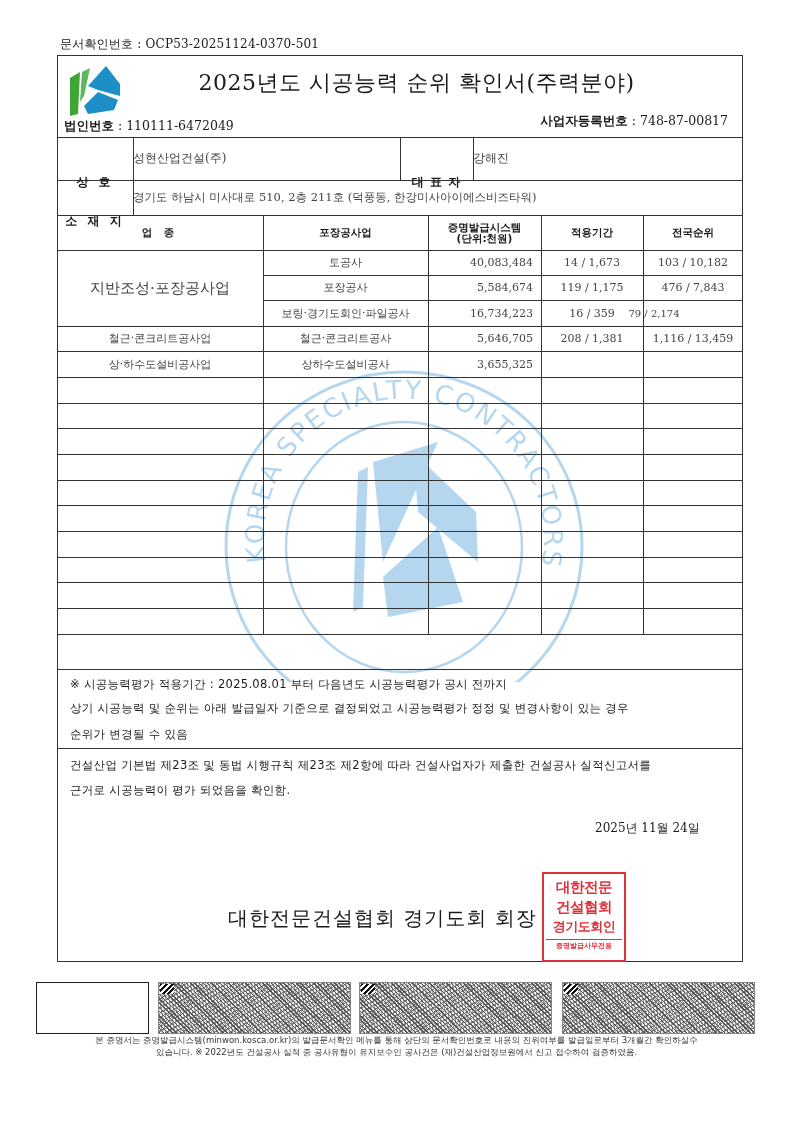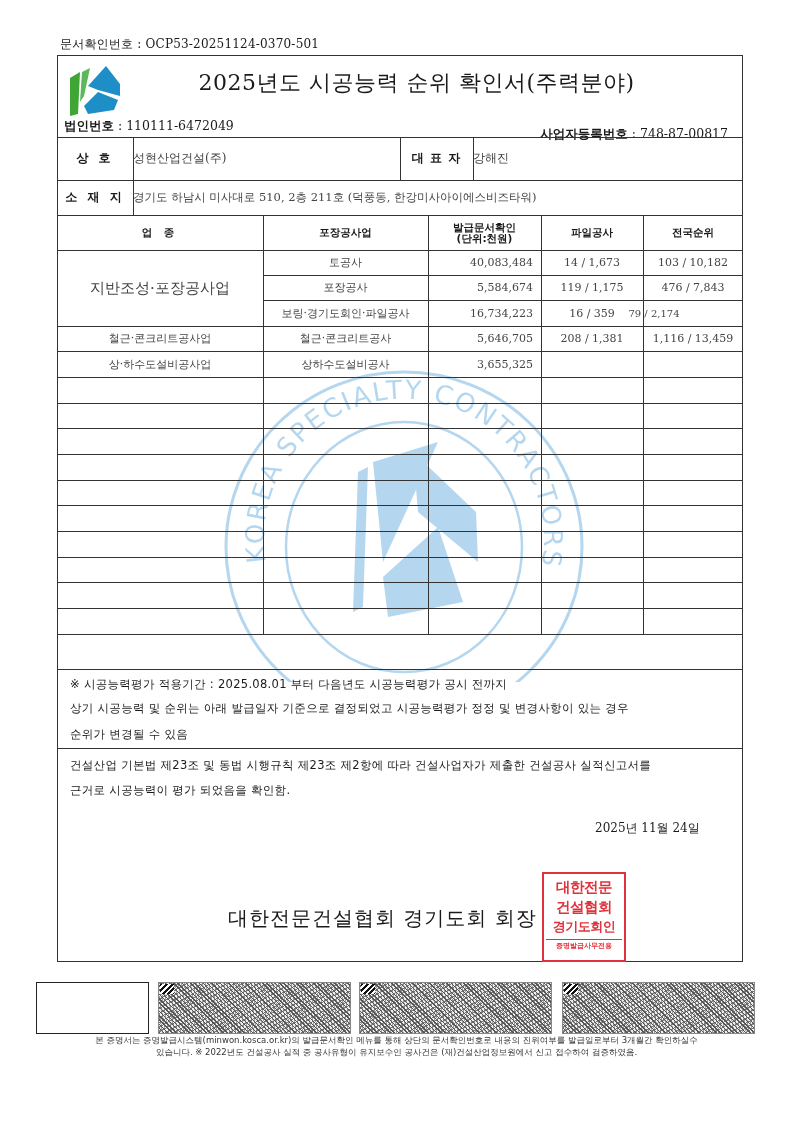--- a/index.html
+++ b/index.html
@@ -6,28 +6,28 @@
   body {
     width:793px; height:1121px; position:relative; background:#ffffff;
     font-family:"DejaVu Serif", "Liberation Serif", serif; color:#1a1a1a; overflow:hidden;
   }
   .abs { position:absolute; }
   .doc-no { left:60px; top:36px; font-size:12px; letter-spacing:0.2px; }
   .frame { left:57px; top:55px; width:686px; height:907px; border:1px solid #333; box-sizing:border-box; }
   .logo { left:64px; top:62px; width:58px; height:56px; }
   .title { left:0; width:793px; top:68px; text-align:center; font-size:22px; padding-left:40px; box-sizing:border-box; letter-spacing:0.5px; }
   .corp-no { left:64px; top:118px; font-size:12.5px; }
-  .biz-no { right:57px; top:126px; font-size:12.5px; text-align:right; padding-right:8px; }
+  .biz-no { right:57px; top:113px; font-size:12.5px; text-align:right; padding-right:8px; }
   .hline { position:absolute; height:0; border-top:1px solid #333; }
   .vline { position:absolute; width:0; border-left:1px solid #333; }
   .cell { position:absolute; display:flex; align-items:center; box-sizing:border-box; font-size:11px; }
   .center { justify-content:center; text-align:center; }
   .right { justify-content:flex-end; padding-right:8px; }
   .left { justify-content:flex-start; }
-  .lbl { font-family:"DejaVu Sans", sans-serif; font-weight:bold; font-size:12px; letter-spacing:3px; }
+  .lbl { font-family:"DejaVu Sans", sans-serif; font-weight:bold; font-size:12px; letter-spacing:3px;margin-top:24px; }
   .hdr { font-family:"DejaVu Sans", sans-serif; font-weight:bold; font-size:10.5px; }
   .val { color:#444; font-size:12px; }
   .note { left:70px; font-family:"DejaVu Sans", sans-serif; font-size:11.5px; letter-spacing:0.3px; }
   .date { left:595px; top:820px; font-size:12px; }
   .signer { left:228px; top:905px; font-family:"DejaVu Sans", sans-serif; font-size:20px; letter-spacing:1px; }
   .seal { left:542px; top:872px; width:84px; height:90px; border:2px solid #e0323c; box-sizing:border-box; color:#e0323c; font-family:"DejaVu Sans", sans-serif; font-weight:bold; }
   .seal .ln { font-size:14.5px; text-align:center; line-height:20px; letter-spacing:-0.5px; }
   .seal .sm { font-size:7px; text-align:center; border-top:1.5px solid #e0323c; margin:2px 2px 0 2px; padding-top:1px; }
   .watermark { left:208px; top:362px; width:392px; height:320px; opacity:0.45; pointer-events:none; }
   .stamp-box { left:36px; top:982px; width:113px; height:52px; border:1.5px solid #222; box-sizing:border-box; }
@@ -121,24 +121,24 @@
 <div class="cell center lbl" style="left:57px;top:137px;width:76px;height:43px;">상    호</div>
 <div class="cell left val" style="left:133px;top:137px;width:267px;height:43px;">성현산업건설(주)</div>
 <div class="cell center lbl" style="left:400px;top:137px;width:73px;height:43px;letter-spacing:1px;">대 표 자</div>
 <div class="cell left val" style="left:473px;top:137px;width:302px;height:43px;">강해진</div>
 <div class="cell center lbl" style="left:57px;top:180px;width:76px;height:35px;">소 재 지</div>
 <div class="cell left val" style="left:133px;top:180px;width:610px;height:35px;font-size:11.5px;">경기도 하남시 미사대로 510, 2층 211호 (덕풍동, 한강미사아이에스비즈타워)</div>
 
 <div class="cell center hdr" style="left:57px;top:215px;width:206px;height:35px;letter-spacing:4px;">업  종</div>
 <div class="cell center hdr" style="left:263px;top:215px;width:165px;height:35px;">포장공사업</div>
 <div class="cell center hdr" style="left:428px;top:215px;width:113px;height:35px;flex-direction:column;line-height:11px;">
-  <span>발급문서확인</span>
+  <span>증명발급시스템</span>
   <span>(단위:천원)</span>
 </div>
-<div class="cell center hdr" style="left:541px;top:215px;width:102px;height:35px;">파일공사</div>
+<div class="cell center hdr" style="left:541px;top:215px;width:102px;height:35px;">적용기간</div>
 <div class="cell center hdr" style="left:643px;top:215px;width:100px;height:35px;">전국순위</div>
 
 <div class="cell center val" style="left:57px;top:250px;width:206px;height:76px;font-size:15px;">지반조성·포장공사업</div>
 
 <div class="cell center val" style="left:263px;top:250px;width:165px;height:25px;font-size:11px;">토공사</div>
 <div class="cell right val" style="left:428px;top:250px;width:113px;height:25px;font-size:11px;">40,083,484</div>
 <div class="cell center val" style="left:541px;top:250px;width:102px;height:25px;font-size:11px;">14 / 1,673</div>
 <div class="cell center val" style="left:643px;top:250px;width:100px;height:25px;font-size:11px;">103 / 10,182</div>
 
 <div class="cell center val" style="left:263px;top:275px;width:165px;height:25px;font-size:11px;">포장공사</div>

